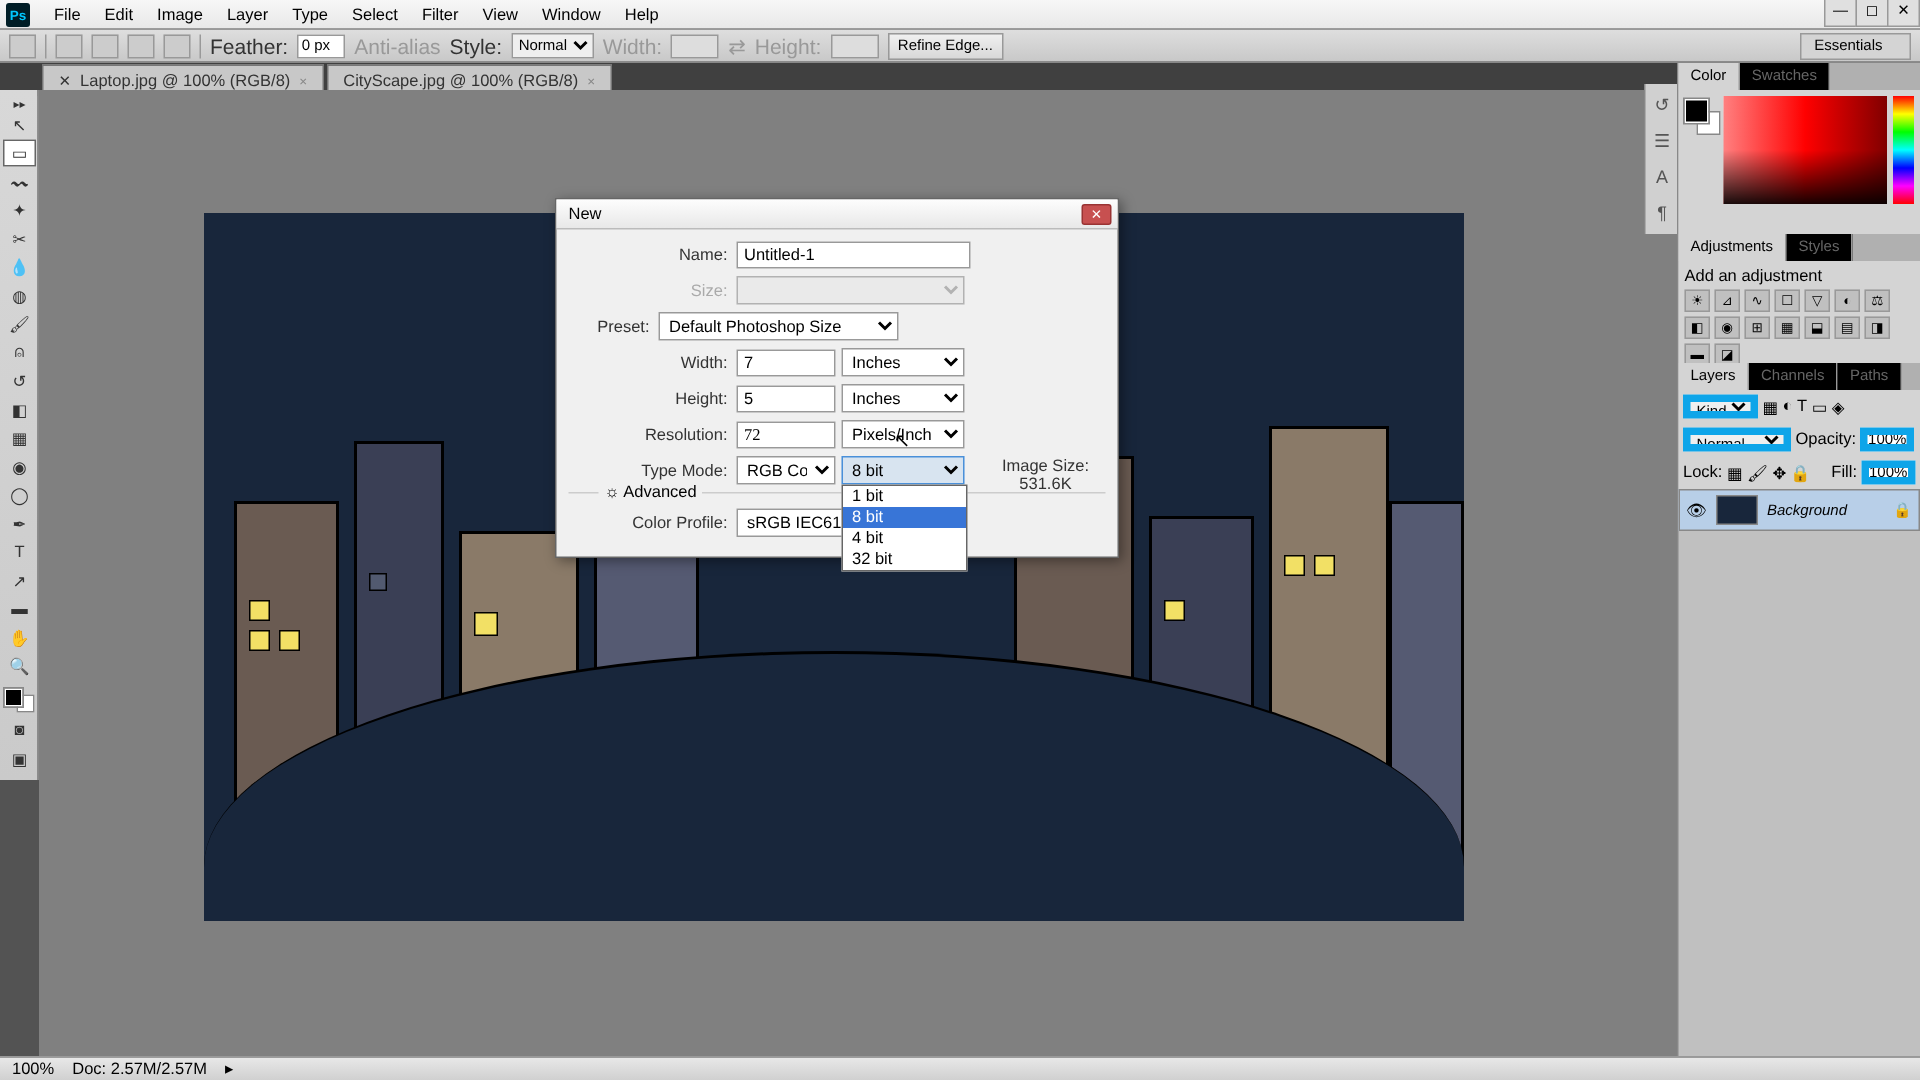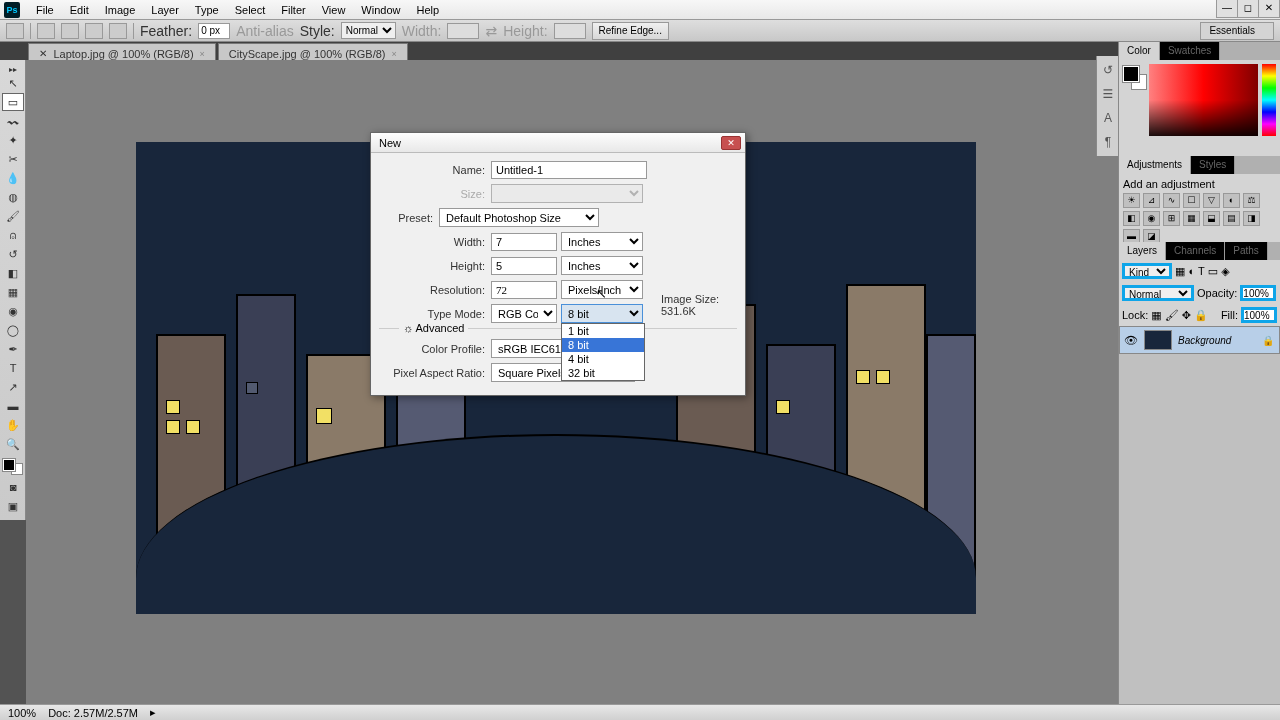--- a/index.html
+++ b/index.html
@@ -40,42 +40,42 @@
 .row label{width:112px;text-align:right;padding-right:6px;font-size:11px;color:#333}
 .row input[type=text]{height:18px;border:1px solid #999;padding:0 4px;font-size:11px;background:#fff}
 .row select{height:19px;border:1px solid #999;font-size:11px;background:#fff;padding:0 2px}
 .row .disabled{background:#e8e8e8;color:#999}
 .btns{position:absolute;right:10px;top:6px;width:76px}
 .btns button{width:76px;height:20px;margin-bottom:4px;border:1px solid #888;background:linear-gradient(#fdfdfd,#e4e4e4);font-size:11px;border-radius:3px}
 .btns button:first-child{border:1px solid #4a90d9;box-shadow:0 0 2px #4a90d9}
 .btns button.dis{color:#aaa}
 .advanced{border-top:1px solid #ccc;padding-top:6px;margin-top:4px}
 .adv-lbl{position:relative;top:-13px;background:#f0f0f0;padding:0 4px;margin-left:20px;font-size:11px;display:inline-block}
-.imgsize{position:absolute;right:12px;top:140px;font-size:11px;text-align:left;width:72px;color:#333}
+.imgsize{position:absolute;right:12px;top:152px;font-size:11px;text-align:center;width:72px;color:#333}
 .dropdown{position:absolute;background:#fff;border:1px solid #666;z-index:10}
 .dropdown div{padding:1px 6px;font-size:11px}
 .dropdown .sel{background:#3875d7;color:#fff}
 .panels{position:absolute;right:0;top:42px;width:162px;bottom:16px;background:#c0c0c0;border-left:1px solid #888}
 .panel-strip{position:absolute;right:162px;top:56px;width:22px;background:#d0d0d0;border-left:1px solid #888}
 .panel-strip div{width:20px;height:20px;margin:4px 1px;font-size:12px;text-align:center;line-height:20px;color:#555}
 .ptabs{display:flex;height:18px;background:#b0b0b0}
 .ptab{padding:0 8px;font-size:10px;line-height:18px;background:#d4d4d4;border-right:1px solid #999}
 .ptab.inactive{background:#000000;color:#666}
 .color-panel{height:96px;background:#d4d4d4;padding:4px;display:flex;gap:4px}
 .color-swatch{width:22px;position:relative}
 .color-swatch .c1{width:16px;height:16px;background:#000;border:1px solid #fff;outline:1px solid #888;position:absolute;top:2px;left:0}
 .color-swatch .c2{width:16px;height:16px;background:#fff;border:1px solid #888;position:absolute;top:10px;left:8px}
 .spectrum{flex:1;height:72px;background:linear-gradient(to right,#ff8080,#ff0000,#800000),linear-gradient(to bottom,rgba(255,255,255,0.9),rgba(255,255,255,0) 50%,rgba(0,0,0,0) 50%,rgba(0,0,0,0.9));background-blend-mode:multiply}
 .hue{width:14px;height:72px;background:linear-gradient(red,yellow,lime,cyan,blue,magenta,red)}
 .adj-panel{background:#d4d4d4;padding:4px;font-size:10px;height:68px}
 .adj-icons{display:flex;flex-wrap:wrap;gap:3px;margin-top:3px}
 .adj-icons span{width:17px;height:15px;background:#c0c0c0;border:1px solid #999;font-size:9px;text-align:center;line-height:13px}
 .layers-panel{background:#d4d4d4}
 .layer-ctrls{padding:3px;display:flex;gap:3px;flex-wrap:wrap;align-items:center}
-.layer-ctrls select,.layer-ctrls input{height:16px;font-size:10px;border:3px solid #0ea5e9}
+.layer-ctrls select,.layer-ctrls input{height:16px;font-size:10px;border:5px solid #0ea5e9}
 .layer-row{display:flex;align-items:center;height:28px;background:#b8cfe8;border:1px solid #888;padding:0 4px;gap:6px}
 .layer-row .eye{font-size:11px}
 .layer-row .thumb{width:28px;height:20px;background:#18263b;border:1px solid #888}
 .layer-row .name{font-style:italic;font-size:10px}
 .layer-row .lock{margin-left:auto;font-size:10px}
 .status{position:absolute;bottom:0;left:0;right:0;height:16px;background:linear-gradient(#e8e8e8,#d0d0d0);border-top:1px solid #999;display:flex;align-items:center;padding:0 8px;font-size:10px;gap:12px}
 .cursor{position:absolute;left:596px;top:286px;font-size:13px;color:#000;z-index:20;pointer-events:none}
 </style>
 </head>
 <body>
@@ -225,24 +225,20 @@
         <div>4 bit</div>
         <div>32 bit</div>
       </div>
     </div>
     <div class="advanced">
       <span class="adv-lbl">☼ <span>Advanced</span></span>
       <div class="row" style="margin-top:-8px">
         <label>Color Profile:</label>
         <select style="width:144px"><option>sRGB IEC61966-2.1</option></select>
       </div>
-      <div class="row">
-        <label>Pixel Aspect Ratio:</label>
-        <select style="width:144px"><option>Square Pixels</option></select>
-      </div>
     </div>
     <div class="imgsize">
       <div>Image Size:</div>
       <div>531.6K</div>
     </div>
   </div>
 </div>
 
 <div class="cursor">↖</div>
 

